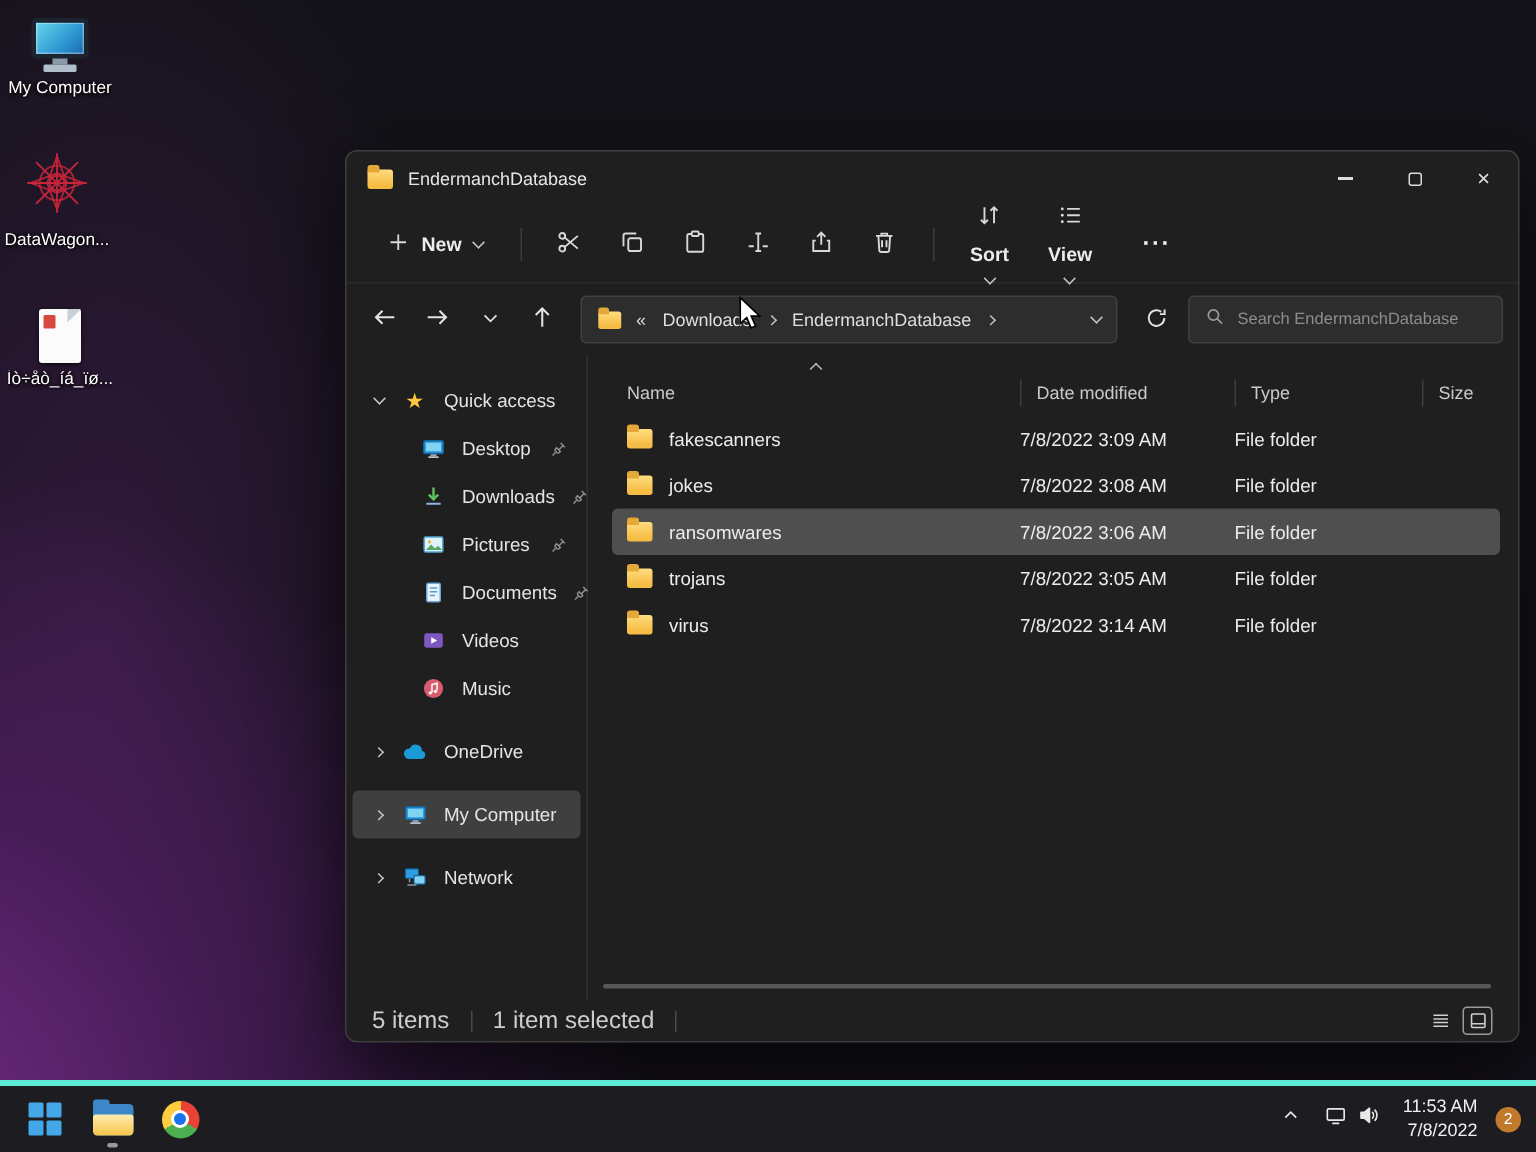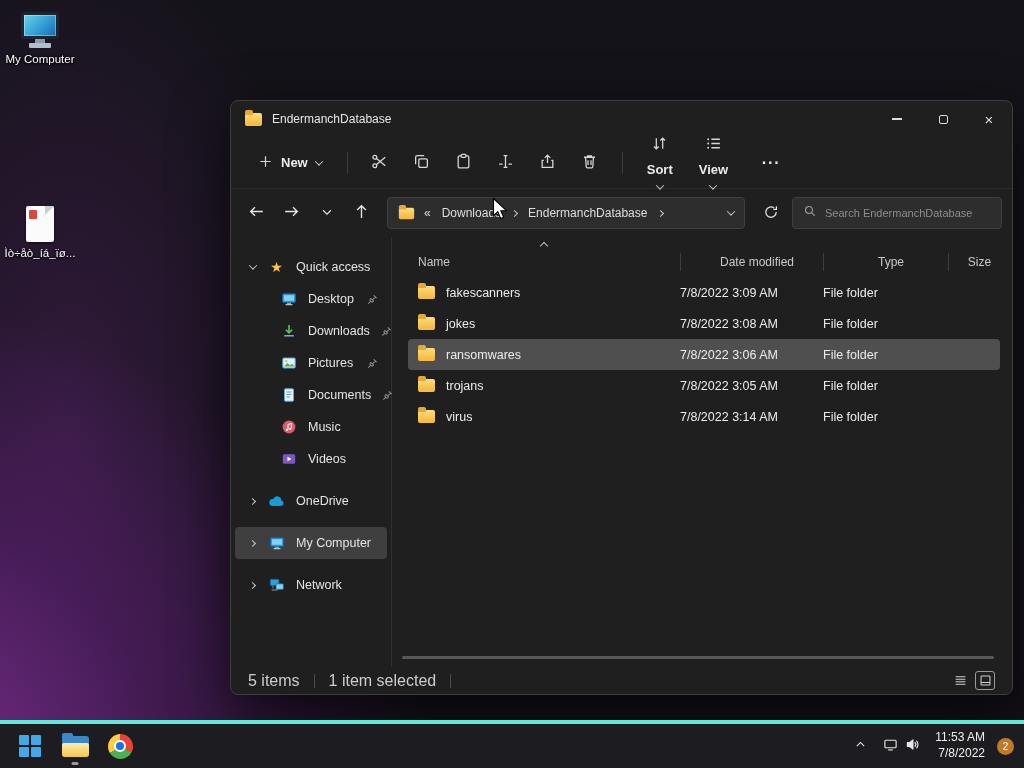--- a/index.html
+++ b/index.html
@@ -75,21 +75,21 @@
   .side-item.selected { background:#3f3f3f; }
   .s-icon { width:17px; height:16px; display:flex; align-items:center; justify-content:center; flex:none; }
   .s-icon.star { color:#ffc83d; font-size:14px; }
   .s-label { white-space:nowrap; }
   .pin { margin-left:auto; margin-right:9px; opacity:.85; display:flex; }
 
   .filearea { flex:1; position:relative; padding:10px 8px 0 12px; display:flex; flex-direction:column; }
   .fl-head { position:relative; display:grid; grid-template-columns:262px 143px 125px 1fr; align-items:center;
              height:30px; margin:0 4px; padding-left:10px; color:#c9c9c9; font-size:12px; flex:none; }
   .fl-head .hcell { height:18px; line-height:18px; padding-left:0; }
-  .fl-head .hcell + .hcell { border-left:1px solid #3e3e3e; padding-left:10px;text-align:center; }
+  .fl-head .hcell + .hcell { border-left:1px solid #3e3e3e; padding-left:10px; }
   .sort-caret { position:absolute; top:-4px; left:133px; width:6px; height:6px;
                 border-left:1.3px solid #bdbdbd; border-top:1.3px solid #bdbdbd; transform:rotate(45deg); }
   .fl-row { display:grid; grid-template-columns:262px 143px 125px 1fr; align-items:center; height:31px;
             margin:0 4px; padding-left:10px; border-radius:4px; font-size:12.5px; color:#ececec; }
   .fl-row.selected { background:#4f4f4f; }
   .name-cell { display:flex; align-items:center; gap:11px; }
   .hscroll { position:absolute; left:10px; right:18px; bottom:8px; height:3px; background:#585858; border-radius:2px; }
 
   .statusbar { height:27px; flex:none; display:flex; align-items:center; gap:14px; padding:0 17px; font-size:16px; color:#cdcdcd; }
   .sb-sep { width:1px; height:14px; background:#4a4a4a; }
@@ -129,20 +129,32 @@
 
   <div class="desk-icon" style="left:1px; top:12px;">
     <div class="mc-art">
       <div class="mc-screen"></div>
         <div class="mc-neck"></div>
         <div class="mc-base"></div>
     </div>
     <div class="di-label">My Computer</div>
   </div>
 
+  <div class="desk-icon" style="left:-1px; top:100px;">
+    <span>
+      <svg width="44" height="44" viewBox="0 0 40 40" fill="none" stroke="#c9253a" stroke-width="1.1">
+        <circle cx="20" cy="20" r="4.5"></circle>
+        <circle cx="20" cy="20" r="10.5" opacity=".8"></circle>
+        <path d="M20 2v36M2 20h36M7.3 7.3l25.4 25.4M32.7 7.3 7.3 32.7"></path>
+        <path d="M20 4 26 20 20 36 14 20Z" opacity=".9"></path>
+        <path d="M4 20 20 26 36 20 20 14Z" opacity=".9"></path>
+      </svg>
+    </span>
+    <div class="di-label">DataWagon...</div>
+  </div>
 
   <div class="desk-icon" style="left:1px; top:206px;">
     <div class="doc-art"></div>
     <div class="di-label">Ìò÷åò_íá_ïø...</div>
   </div>
 
   <div class="window">
 
     <div class="titlebar">
       <span class="folder-icon"></span>
@@ -340,36 +352,36 @@
           <span class="s-label">Documents</span>
           <span class="pin">
               <svg width="11" height="11" viewBox="0 0 12 12" fill="none" stroke="#a4a4a4" stroke-width="1.1">
                 <path d="M7.4 1.5l3.1 3.1M9.2 3.3 6 6.5M4.4 4.9l2.7 2.7-.7.7a1.3 1.3 0 0 1-1.9 0l-.8-.8a1.3 1.3 0 0 1 0-1.9zM3.6 8.4 1.5 10.5"></path>
               </svg>
             </span>
         </div>
         <div class="side-item sub">
           <span class="s-icon">
               <svg width="16" height="16" viewBox="0 0 16 16">
+                <rect x="1.8" y="3.2" width="12.4" height="9.6" rx="1.6" fill="#7e57c2"></rect>
+                <path d="M6.5 5.8v4.4L10.4 8z" fill="#fff"></path>
+              </svg>
+            </span>
+          <span class="s-label">Videos</span>
+        </div>
+        <div class="side-item sub">
+          <span class="s-icon">
+              <svg width="16" height="16" viewBox="0 0 16 16">
                 <circle cx="8" cy="8" r="6.4" fill="#d85c6e"></circle>
                 <path d="M7 10.8V5.4l3.4-.9v4.6" stroke="#fff" stroke-width="1" fill="none"></path>
                 <circle cx="5.9" cy="10.9" r="1.15" fill="#fff"></circle>
                 <circle cx="9.3" cy="9.9" r="1.15" fill="#fff"></circle>
               </svg>
             </span>
           <span class="s-label">Music</span>
-        </div>
-        <div class="side-item sub">
-          <span class="s-icon">
-              <svg width="16" height="16" viewBox="0 0 16 16">
-                <rect x="1.8" y="3.2" width="12.4" height="9.6" rx="1.6" fill="#7e57c2"></rect>
-                <path d="M6.5 5.8v4.4L10.4 8z" fill="#fff"></path>
-              </svg>
-            </span>
-          <span class="s-label">Videos</span>
         </div>
         <div class="side-item grp">
           <span class="chev-slot">
               <span class="chev right"></span>
             </span>
           <span class="s-icon">
               <svg width="18" height="13" viewBox="0 0 18 13">
                 <path d="M4.6 11.3h8.9a2.9 2.9 0 0 0 .6-5.74A4.4 4.4 0 0 0 5.6 3.9 3.55 3.55 0 0 0 4.6 11.3z" fill="#1a9bd7"></path>
               </svg>
             </span>

